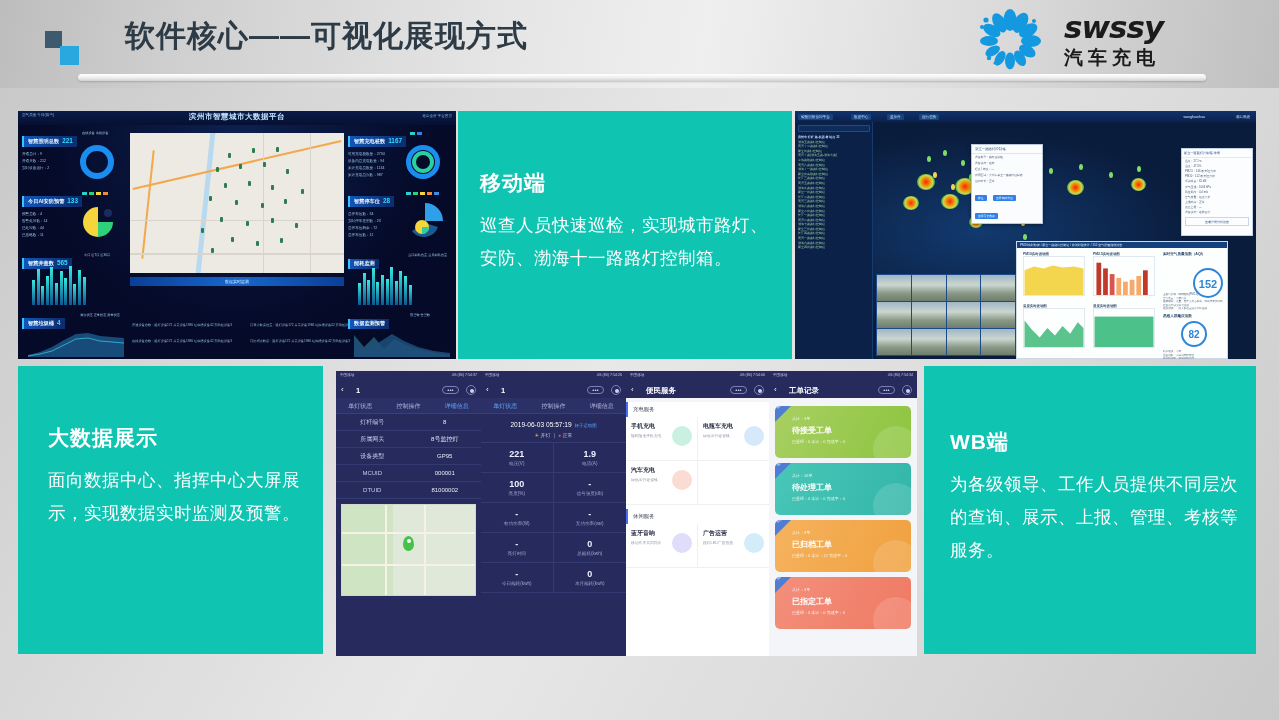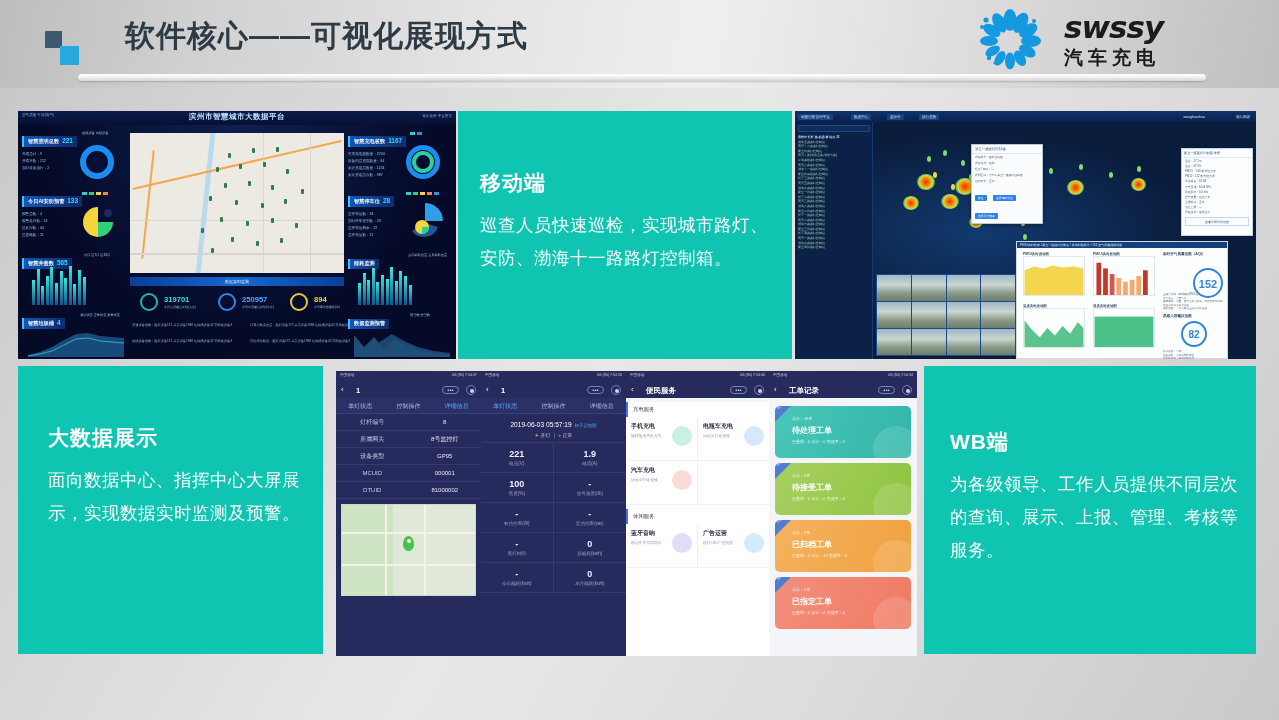--- a/index.html
+++ b/index.html
@@ -383,37 +383,20 @@
       <span class="map-pin" style="left:47%;top:74%"></span>
       <span class="map-pin" style="left:59%;top:77%"></span>
       <span class="map-pin" style="left:70%;top:75%"></span>
       <span class="map-pin" style="left:33%;top:68%"></span>
       <span class="map-pin" style="left:38%;top:82%"></span>
       <span class="map-pin" style="left:80%;top:40%"></span>
     </div>
 
     <div class="dash-bluebar">数据实时监测</div>
 
-    <div style="position:absolute;left:112px;top:180px;width:214px;height:26px;">
-      <div class="donut" style="position:absolute;left:10px;top:2px;width:18px;height:18px;border:2.4px solid #23b5a6;"></div>
-      <div class="bignum" style="left:34px;top:4px;">
-        <span>319701</span>
-        <small>今日人流量总次数(人次)</small>
-      </div>
-      <div class="donut" style="position:absolute;left:88px;top:2px;width:18px;height:18px;border:2.4px solid #2f86ea;"></div>
-      <div class="bignum" style="left:112px;top:4px;color:#4aa8ff;">
-        <span>250957</span>
-        <small>今日车流量总次数(车次)</small>
-      </div>
-      <div class="donut" style="position:absolute;left:160px;top:2px;width:18px;height:18px;border:2.4px solid #e8c93c;"></div>
-      <div class="bignum" style="left:184px;top:4px;color:#f0d24a;">
-        <span>894</span>
-        <small>今日事件告警数(件)</small>
-      </div>
-    </div>
 
     <div class="dfoot" style="left:114px;top:212px;">开通设备总数：路灯设备172 井盖设备1986 垃圾桶设备42 充电桩设备3</div>
     <div class="dfoot" style="left:232px;top:212px;">日累计数据总量：路灯设备172 井盖设备1986 垃圾桶设备42 充电桩设备3</div>
     <div class="dfoot" style="left:114px;top:228px;">在线设备总数：路灯设备172 井盖设备1986 垃圾桶设备42 充电桩设备3</div>
     <div class="dfoot" style="left:232px;top:228px;">同比环比数据：路灯设备172 井盖设备1986 垃圾桶设备42 充电桩设备3</div>
 
     <div class="dcard" style="left:330px;top:18px;width:104px;">
       <span class="dcard-hd"><span>智慧充电桩数</span><b>1167</b></span>
       <div class="dlegend" style="position:absolute;left:62px;top:2px;">
         <i style="background:#2ad1c8"></i><i style="background:#2f86ea"></i>
@@ -848,36 +831,36 @@
   </div>
   <div class="ph-nav">
     <span class="bk">‹</span>
     <span class="ttl">工单记录</span>
     <span class="pill">•••</span>
     <span class="circ">
         <i></i>
       </span>
   </div>
   <div style="background:#f4f5f8;height:100%;padding-top:3px;">
+    <div class="wo" style="background:linear-gradient(115deg,#a8cf62,#8dc53f)">
+      <span class="cnr"></span>
+      <span class="cnr-t">待办</span>
+      <span class="blob"></span>
+      <span class="sub">共计：3单</span>
+      <span class="ttl">待接受工单</span>
+      <span class="ft">已受理：0  未计：0  完成率：0</span>
+    </div>
     <div class="wo" style="background:linear-gradient(115deg,#49c7b8,#32b5a8)">
       <span class="cnr"></span>
       <span class="cnr-t">处理</span>
       <span class="blob"></span>
       <span class="sub">共计：16单</span>
       <span class="ttl">待处理工单</span>
       <span class="ft">已受理：0  未计：0  完成率：0</span>
     </div>
-    <div class="wo" style="background:linear-gradient(115deg,#a8cf62,#8dc53f)">
-      <span class="cnr"></span>
-      <span class="cnr-t">待办</span>
-      <span class="blob"></span>
-      <span class="sub">共计：3单</span>
-      <span class="ttl">待接受工单</span>
-      <span class="ft">已受理：0  未计：0  完成率：0</span>
-    </div>
     <div class="wo" style="background:linear-gradient(115deg,#f5b25e,#f0a13f)">
       <span class="cnr"></span>
       <span class="cnr-t">归档</span>
       <span class="blob"></span>
       <span class="sub">共计：3单</span>
       <span class="ttl">已归档工单</span>
       <span class="ft">已受理：0  未计：12  完成率：0</span>
     </div>
     <div class="wo" style="background:linear-gradient(115deg,#f38f7c,#ef7a63)">
       <span class="cnr"></span>

